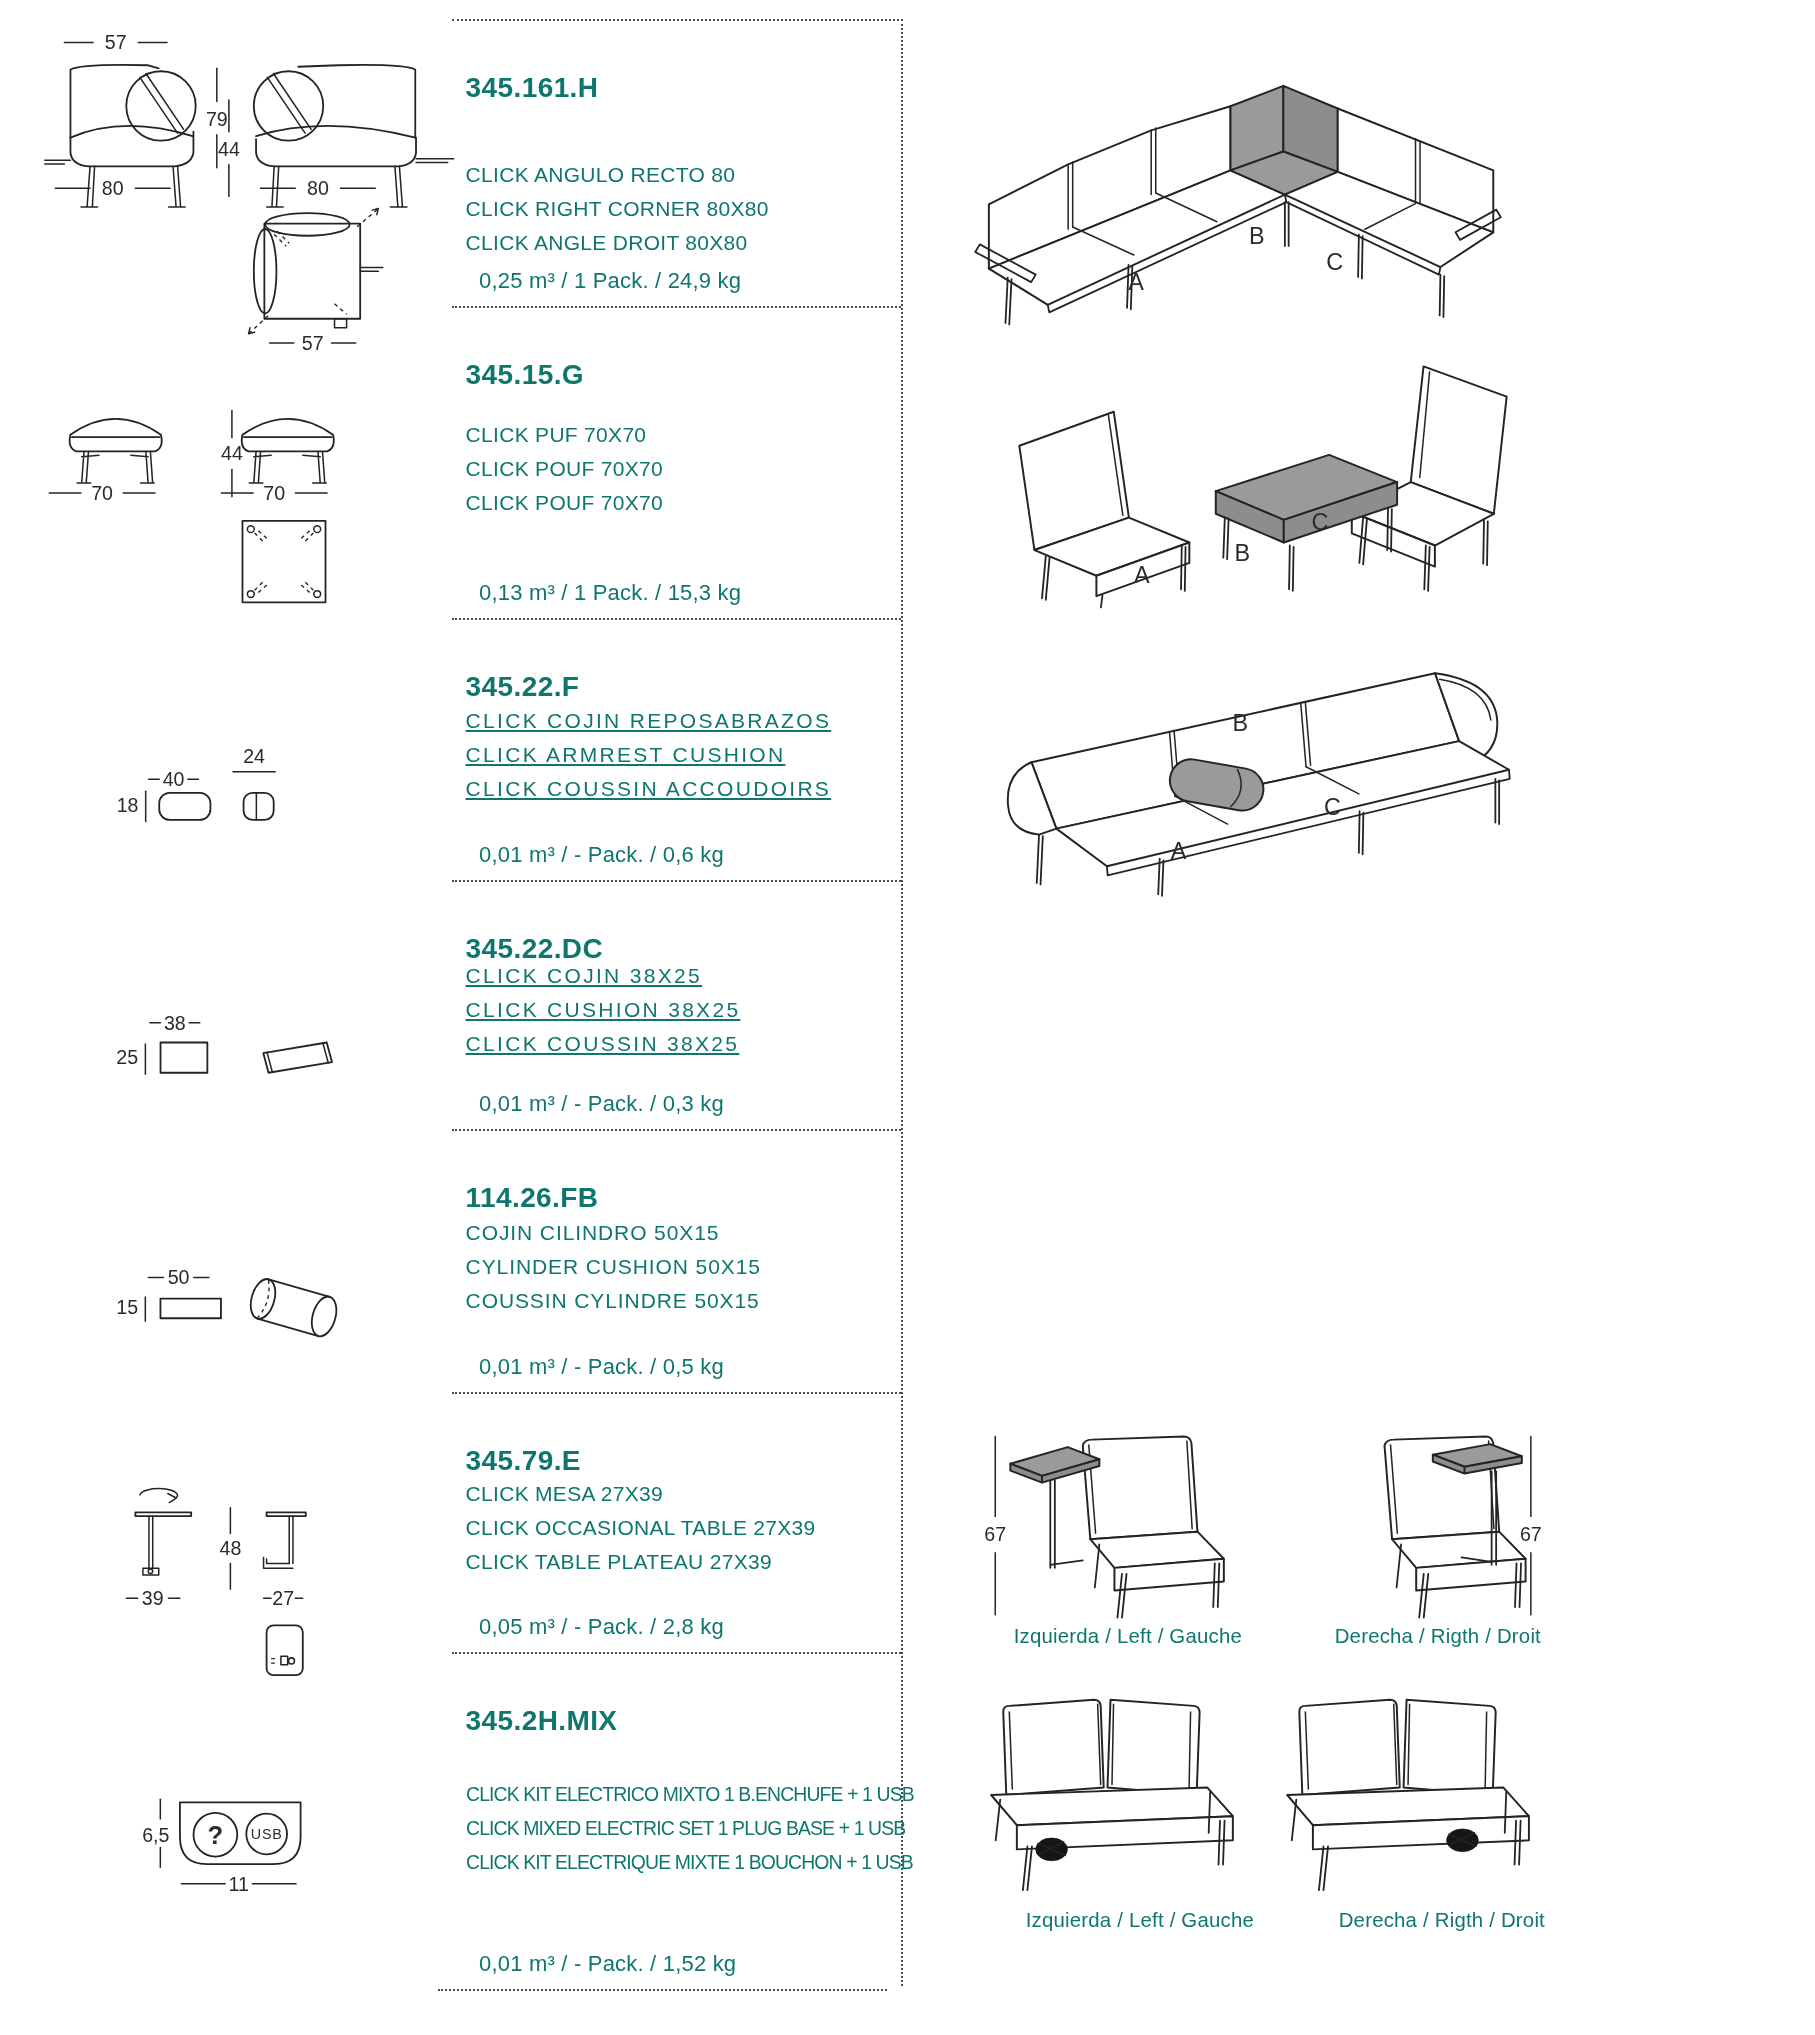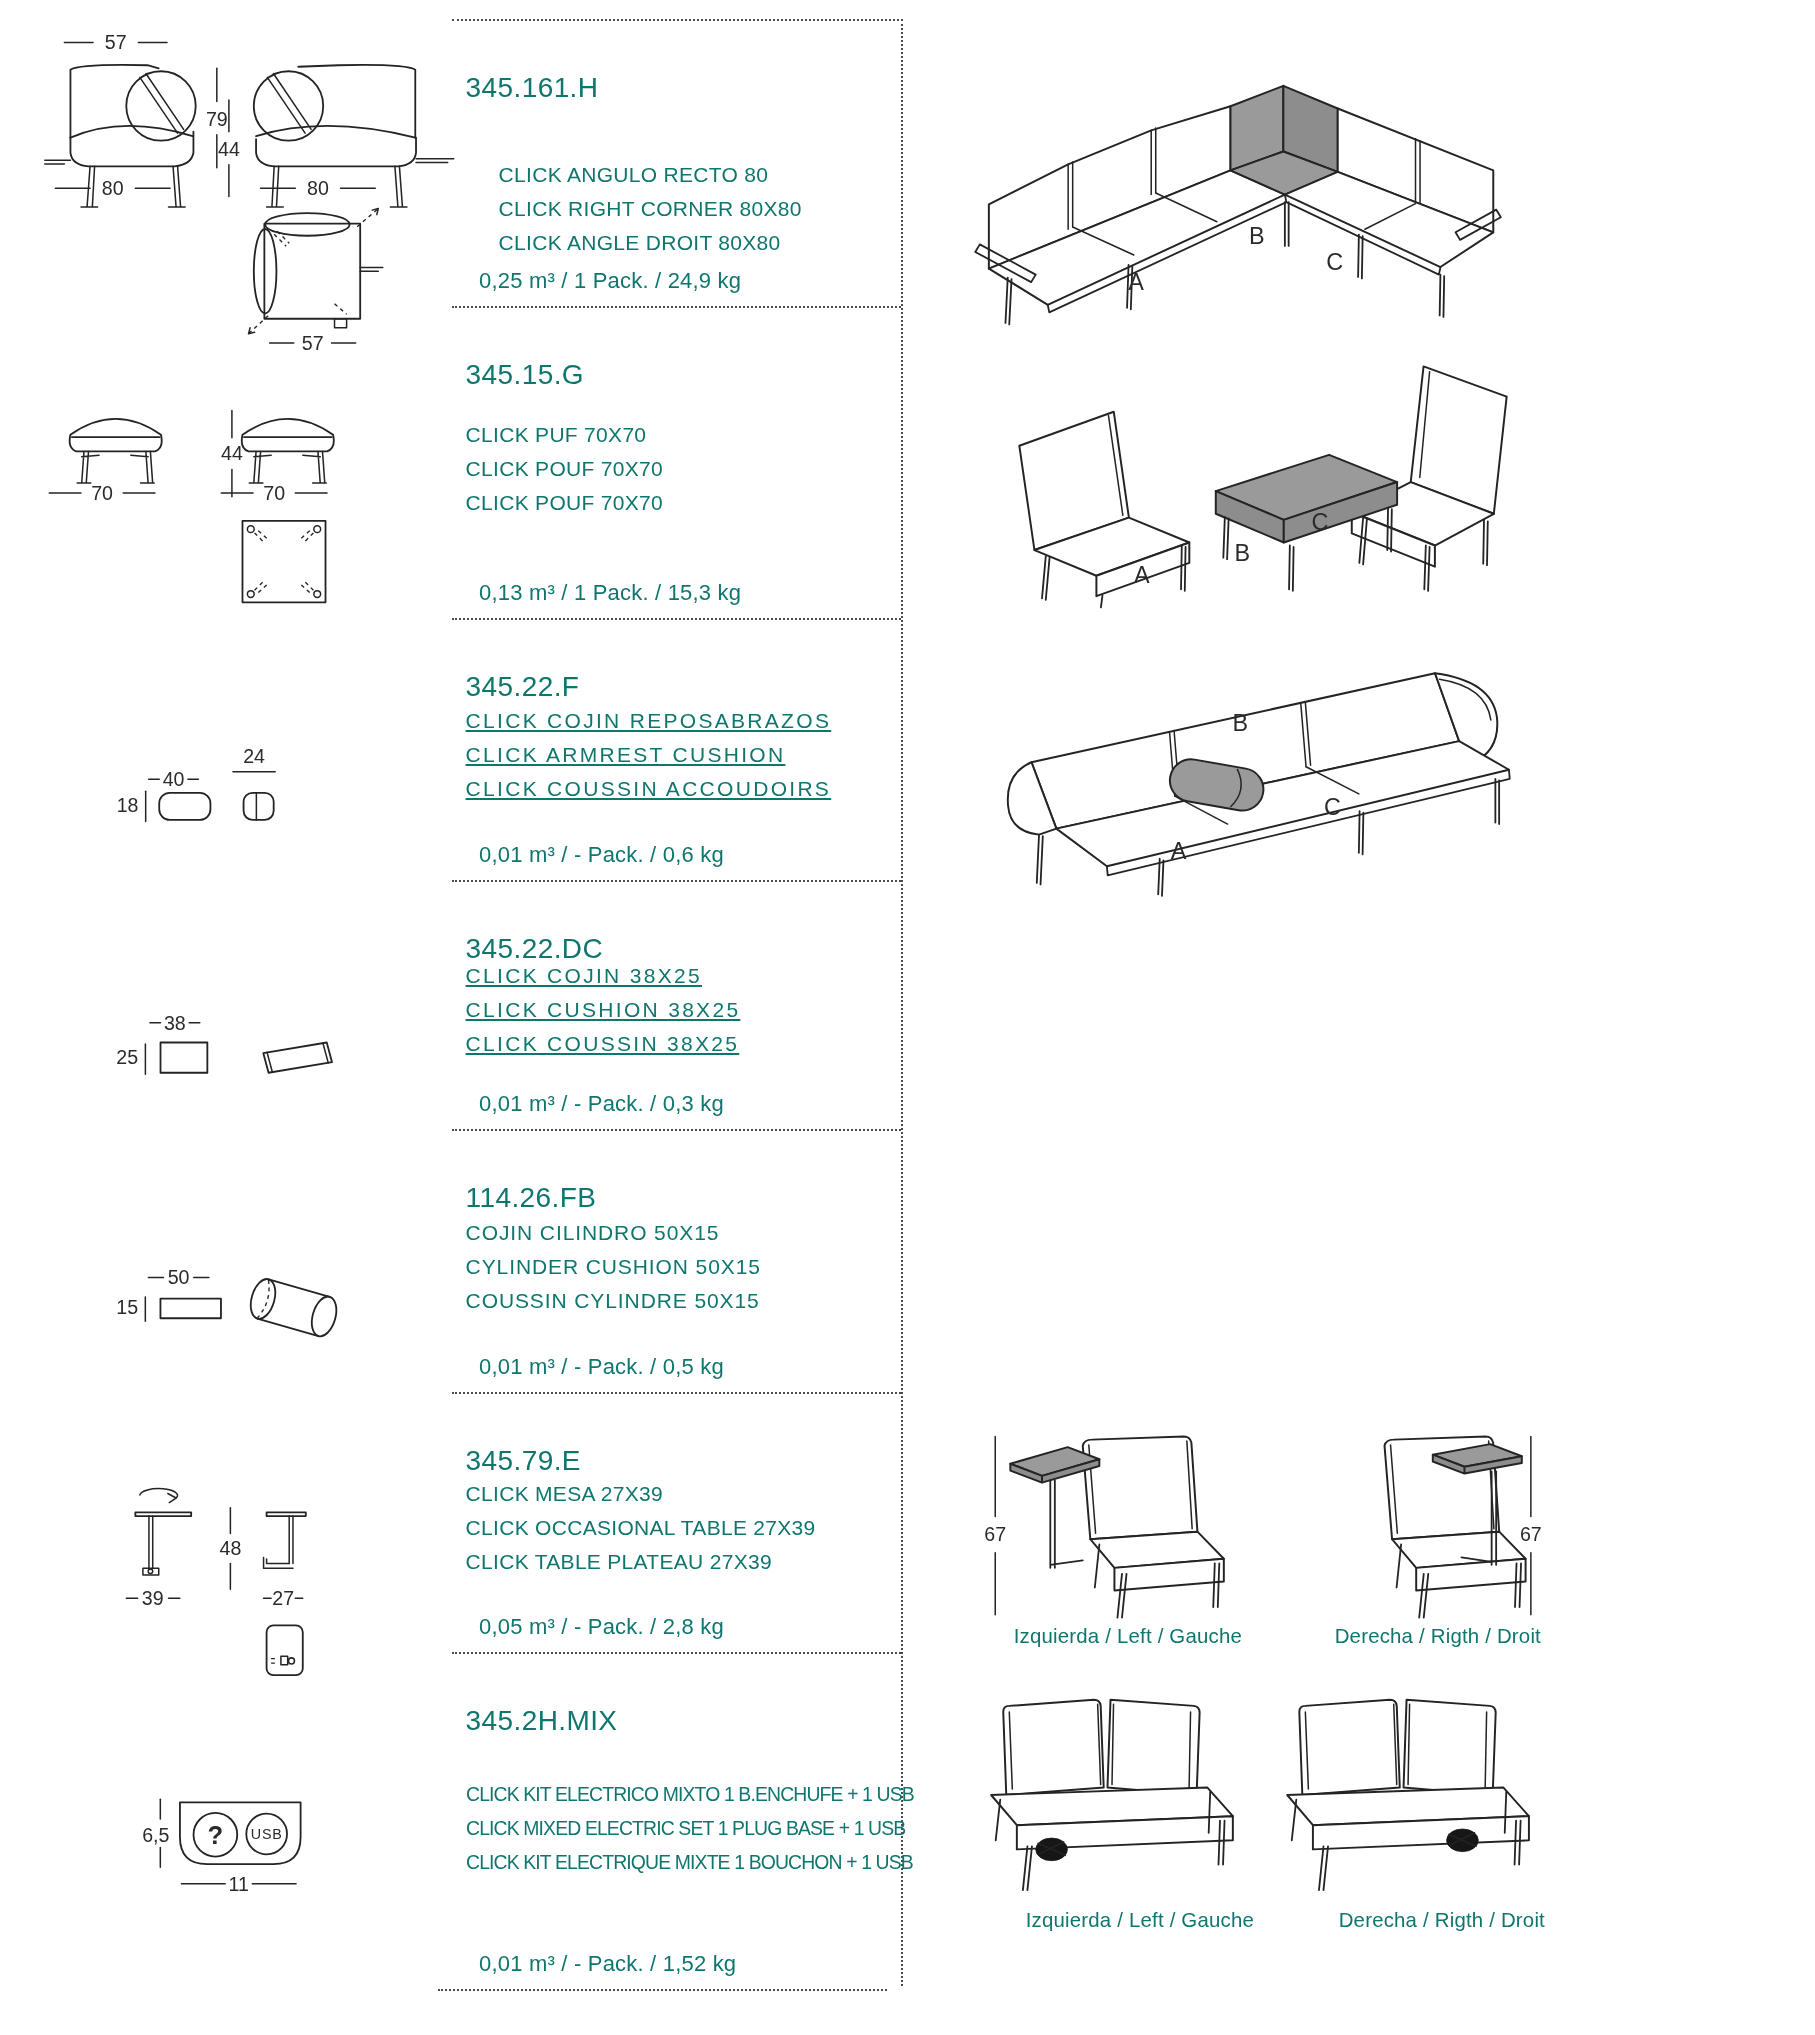--- a/index.html
+++ b/index.html
@@ -4,24 +4,24 @@
 <style>
   html,body{margin:0;padding:0;background:#fff;}
   .page{position:relative;width:1816px;height:2035px;background:#ffffff;overflow:hidden;
         font-family:"Liberation Sans",sans-serif;color:#0f766e;}
   .abs{position:absolute;}
   
   .midcol{position:absolute;left:452px;top:19px;width:451px;height:1967px;
           border-top:2.3px dotted #4a4a4a;border-right:2.3px dotted #4a4a4a;box-sizing:border-box;}
   .section{position:relative;width:100%;border-bottom:2.3px dotted #4a4a4a;box-sizing:border-box;
            padding-left:13.6px;}
-  .code{position:absolute;top:51px;left:13.6px;font-size:28px;font-weight:400;letter-spacing:0.4px;}
+  .code{position:absolute;top:51px;left:13.6px;font-size:28px;font-weight:700;letter-spacing:0.4px;}
   .desc{position:absolute;top:52%;left:13.6px;transform:translateY(-50%);
         font-size:21px;line-height:34px;letter-spacing:0.3px;white-space:nowrap;}
-  .desc.low{top:66%;margin-left:33px;}
+  .desc.low{top:66%;}
   .desc.wide{letter-spacing:2.3px;text-decoration:underline;}
   .desc.mid{letter-spacing:0.9px;}
   .desc.tight{font-size:20px;letter-spacing:-0.9px;transform:translateY(-50%) scaleX(.97);transform-origin:left center;}
   .pack{position:absolute;bottom:12px;left:27px;font-size:22px;letter-spacing:0.2px;white-space:nowrap;}
   
   .caption{position:absolute;width:272px;text-align:right;font-size:20.4px;letter-spacing:0.2px;}
   
   svg{overflow:visible;}
   .ln{stroke:#242424;fill:none;stroke-width:2.4;stroke-linecap:round;stroke-linejoin:round;}
   .thin{stroke-width:2;}

